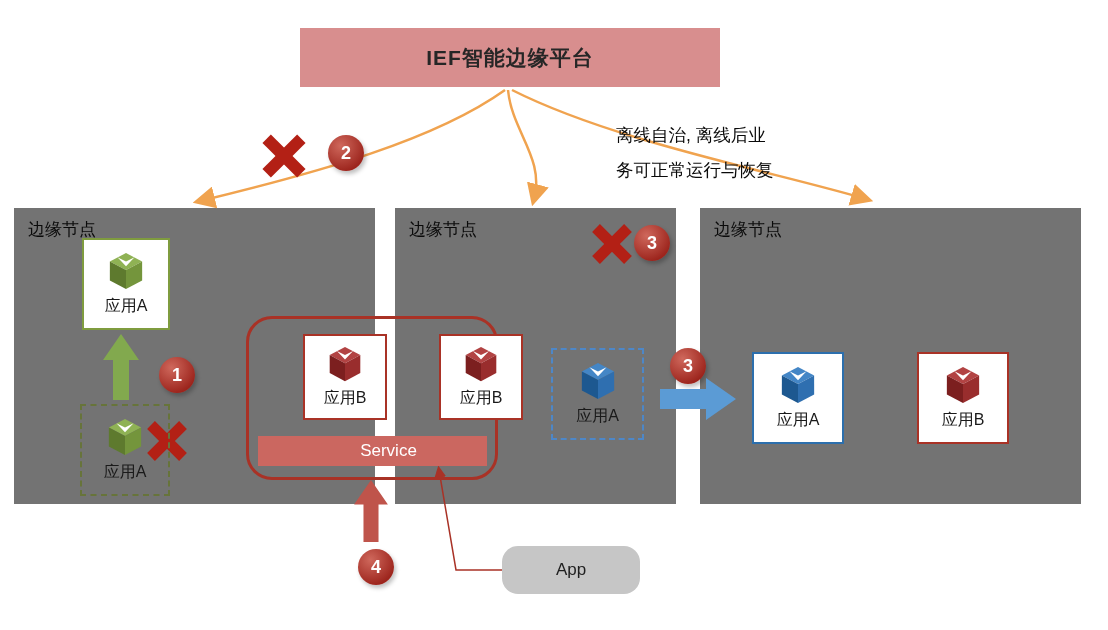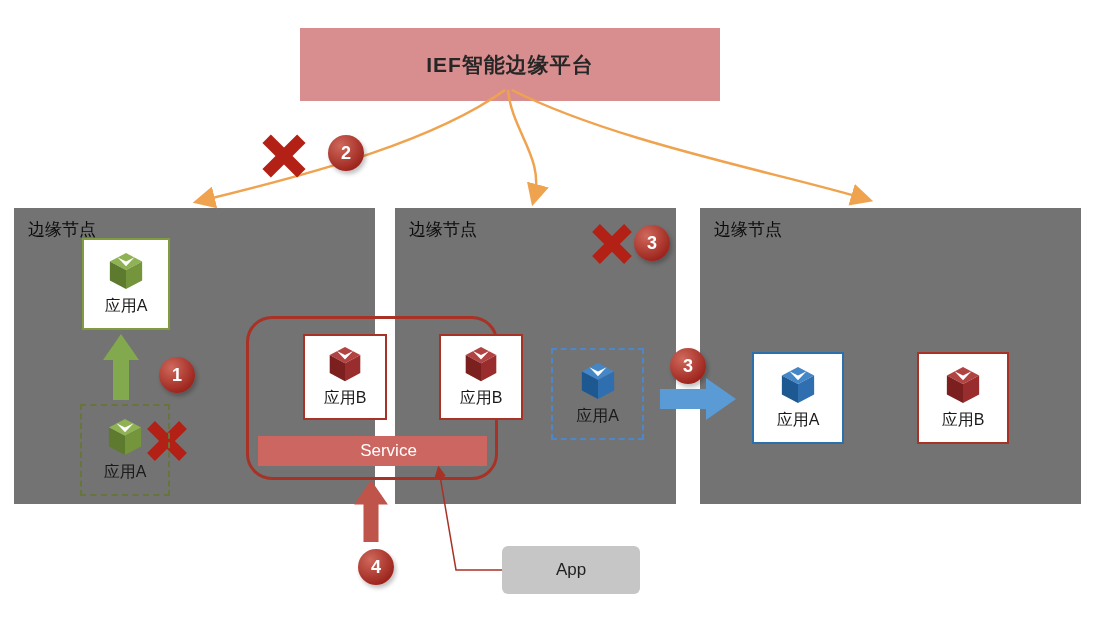--- a/index.html
+++ b/index.html
@@ -1,20 +1,20 @@
 <!DOCTYPE html>
 <html><head>
 <meta charset="utf-8">
 <style>
   * { margin:0; padding:0; box-sizing:border-box; }
   body { background:#ffffff; }
   .stage { position:relative; width:1108px; height:630px; background:#ffffff;
            font-family:"Liberation Sans","DejaVu Sans",sans-serif; overflow:hidden; }
 
-  .banner { position:absolute; left:300px; top:28px; width:420px; height:73px;
+  .banner { position:absolute; left:300px; top:28px; width:420px; height:59px;
             background:#d88e8e; display:flex; align-items:center; justify-content:center;
             font-size:21px; font-weight:bold; color:#262626; letter-spacing:1px; }
 
   .overlay { position:absolute; left:0; top:0; pointer-events:none; }
 
   .panel { position:absolute; background:#737373;text-align:center; }
   .panel-label { position:absolute; left:14px; top:10px; font-size:17px; color:#0a0a0a; }
 
   .appbox { position:absolute; display:flex; flex-direction:column; align-items:center;
             justify-content:center; gap:3px; background:#ffffff; }
@@ -35,21 +35,21 @@
   .badge { position:absolute; width:36px; height:36px; border-radius:50%;
            background:radial-gradient(circle at 35% 30%, #cf685c, #9c241c 75%);
            color:#fff; font-size:18px; font-weight:bold; display:flex; align-items:center;
            justify-content:center; box-shadow:2px 3px 4px rgba(0,0,0,0.25); }
 
   .xmark, .blockarrow { position:absolute; }
 
   .note { position:absolute; left:616px; top:118px; font-size:17.5px; line-height:35px; color:#0a0a0a; }
 
   .appgray { position:absolute; left:502px; top:546px; width:138px; height:48px;
-             background:#c6c6c6; border-radius:6px; display:flex; align-items:center;
+             background:#c6c6c6; border-radius:16px; display:flex; align-items:center;
              justify-content:center; font-size:17px; color:#1f1f1f; }
 </style>
 </head>
 <body>
 
 <div class="stage">
 
   <div class="banner">
     <span>IEF智能边缘平台</span>
   </div>
@@ -73,20 +73,22 @@
         <path d="M0,0 L8,4 L0,8 Z" fill="#a93226"></path>
       </marker>
     </defs>
     <path d="M505,90 C435,140 320,172 200,201" fill="none" stroke="#f0a34f" stroke-width="2.5" marker-end="url(#oarrow)"></path>
     <path d="M508,90 C512,132 545,158 534,199" fill="none" stroke="#f0a34f" stroke-width="2.5" marker-end="url(#oarrow)"></path>
     <path d="M512,90 C615,142 775,172 866,199" fill="none" stroke="#f0a34f" stroke-width="2.5" marker-end="url(#oarrow)"></path>
     <path d="M502,570 L456,570 L439,470" fill="none" stroke="#a93226" stroke-width="1.5" marker-end="url(#rarrow)"></path>
   </svg>
 
   <div class="note">
+    <div>离线自治, 离线后业</div>
+    <div>务可正常运行与恢复</div>
   </div>
 
   <svg class="xmark" style="left:258px;top:130px" width="52" height="52" viewBox="0 0 48 48">
     <line x1="8" y1="8" x2="40" y2="40" stroke="#b32015" stroke-width="11"></line>
     <line x1="40" y1="8" x2="8" y2="40" stroke="#b32015" stroke-width="11"></line>
   </svg>
   <svg class="xmark" style="left:143px;top:417px" width="48" height="48" viewBox="0 0 48 48">
     <line x1="8" y1="8" x2="40" y2="40" stroke="#b32015" stroke-width="11"></line>
     <line x1="40" y1="8" x2="8" y2="40" stroke="#b32015" stroke-width="11"></line>
   </svg>

